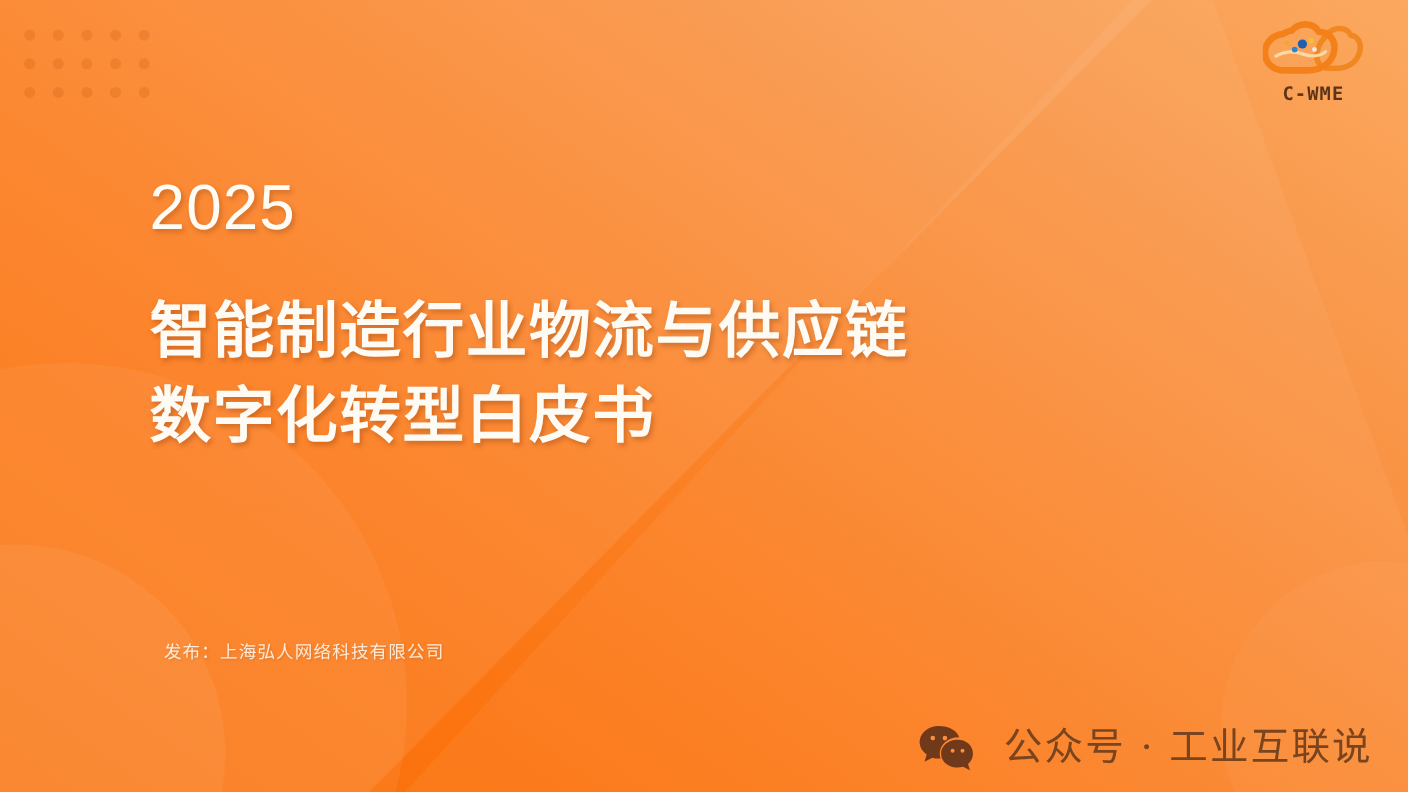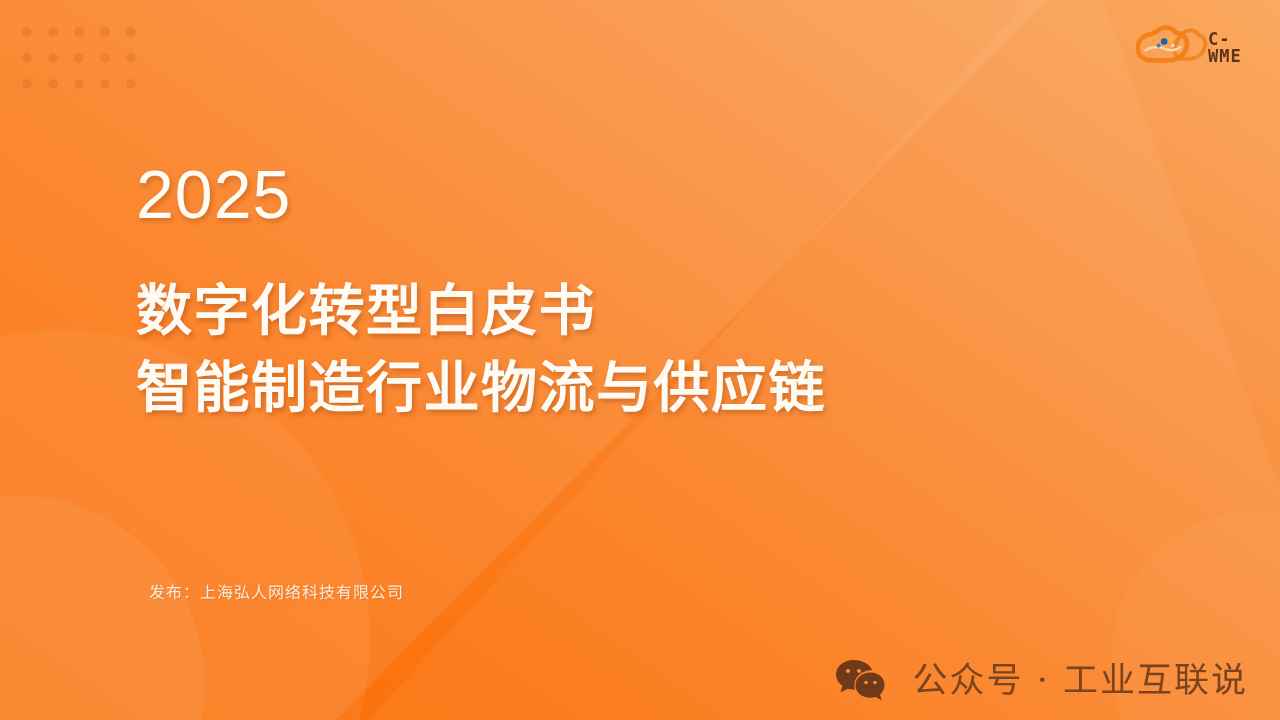--- a/index.html
+++ b/index.html
@@ -109,21 +109,21 @@
   }
 
   
 
   .logo {
     position: absolute;
     right: 28px;
     top: 18px;
     width: 116px;
     display: flex;
-    flex-direction: row;
+    flex-direction: column;
     align-items: center;
   }
   .logo-mark {
     width: 92px;
     height: 58px;
   }
   .logo-wordmark {
     margin-top: 2px;
     font-family: "DejaVu Sans Mono", "Liberation Mono", monospace;
     font-size: 17px;
@@ -136,21 +136,21 @@
   
 
   .content {
     position: absolute;
     left: 136px;
     top: 160px;
     width: 940px;
   }
 
   .year {
-    font-size: 68px;
+    font-size: 58px;
     font-weight: 300;
     line-height: 1;
     color: #FEFCF5;
     letter-spacing: 1px;
     text-shadow: 2px 3px 5px rgba(120, 45, 0, 0.30);
     margin: 0 0 44px 0;
   }
 
   .headline {
     margin: 0;
@@ -247,22 +247,22 @@
       <circle cx="44" cy="19" r="2.4" fill="#F2C230"></circle>
       <circle cx="47" cy="27" r="2.2" fill="#E8E8E8"></circle>
       <circle cx="22" cy="21" r="2" fill="#F5A623"></circle>
     </svg>
     <div class="logo-wordmark">C-WME</div>
   </div>
 
   <div class="content">
     <div class="year">2025</div>
     <h1 class="headline">
+      <span class="line">智能制造行业物流与供应链</span>
       <span class="line">数字化转型白皮书</span>
-      <span class="line">智能制造行业物流与供应链</span>
     </h1>
   </div>
 
   <p class="publisher">发布：上海弘人网络科技有限公司</p>
 
   <div class="wechat-footer">
     <svg class="wechat-icon" viewBox="0 0 50 44">
 
       <path d="M18.5 2 C8.6 2 1 8.7 1 16.6 C1 21.1 3.5 25.1 7.5 27.8 L5.4 34.4 L12.6 30.8 C14.4 31.3 16.4 31.6 18.5 31.6 C19 31.6 19.5 31.6 20 31.5 C19.5 30.1 19.3 28.6 19.3 27.1 C19.3 18.6 27.4 11.9 37 12.2 C35.2 6.3 27.6 2 18.5 2 Z" fill="#70391A"></path>
       <circle cx="13" cy="13" r="2.1" fill="#F4903F"></circle>

